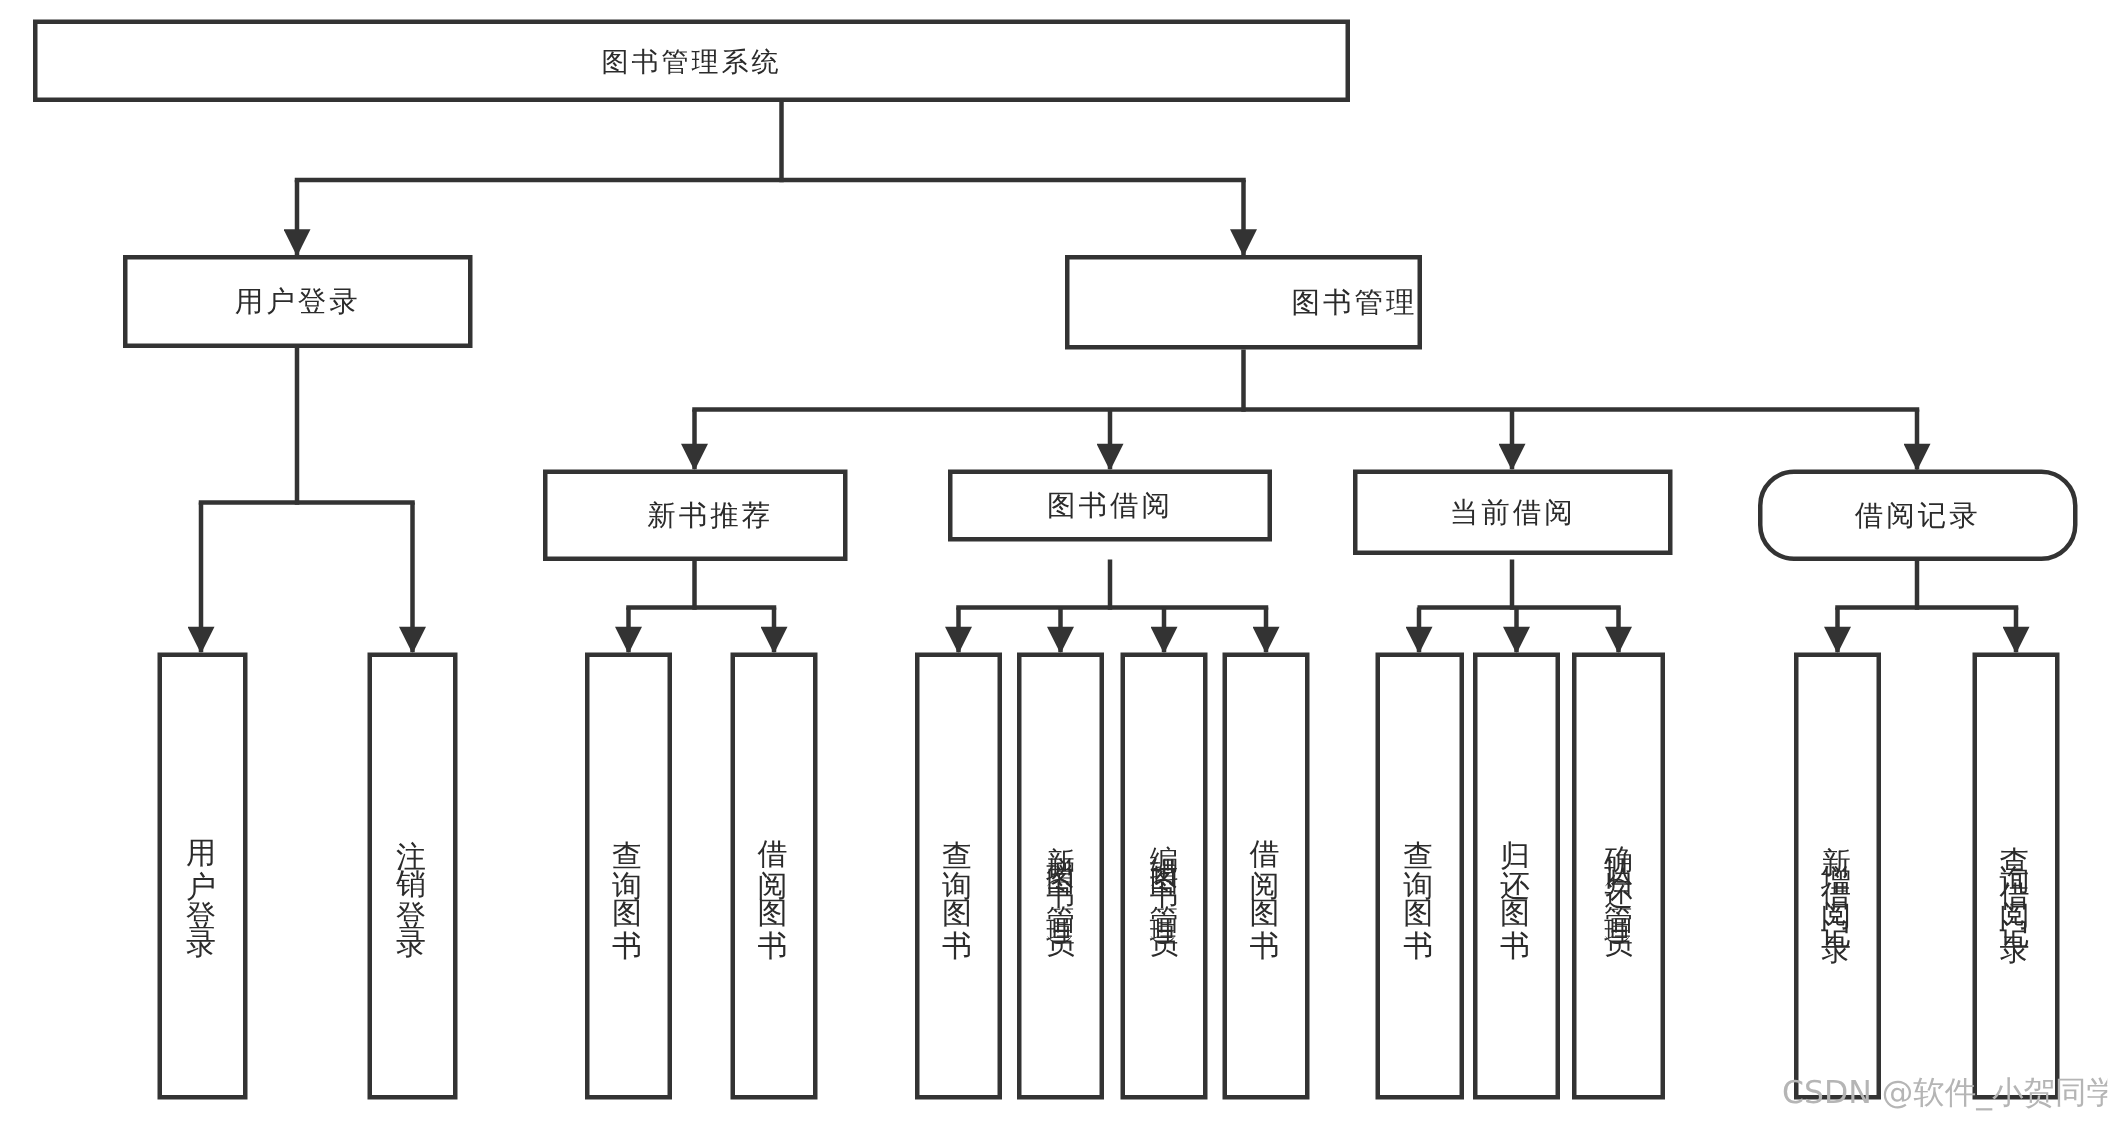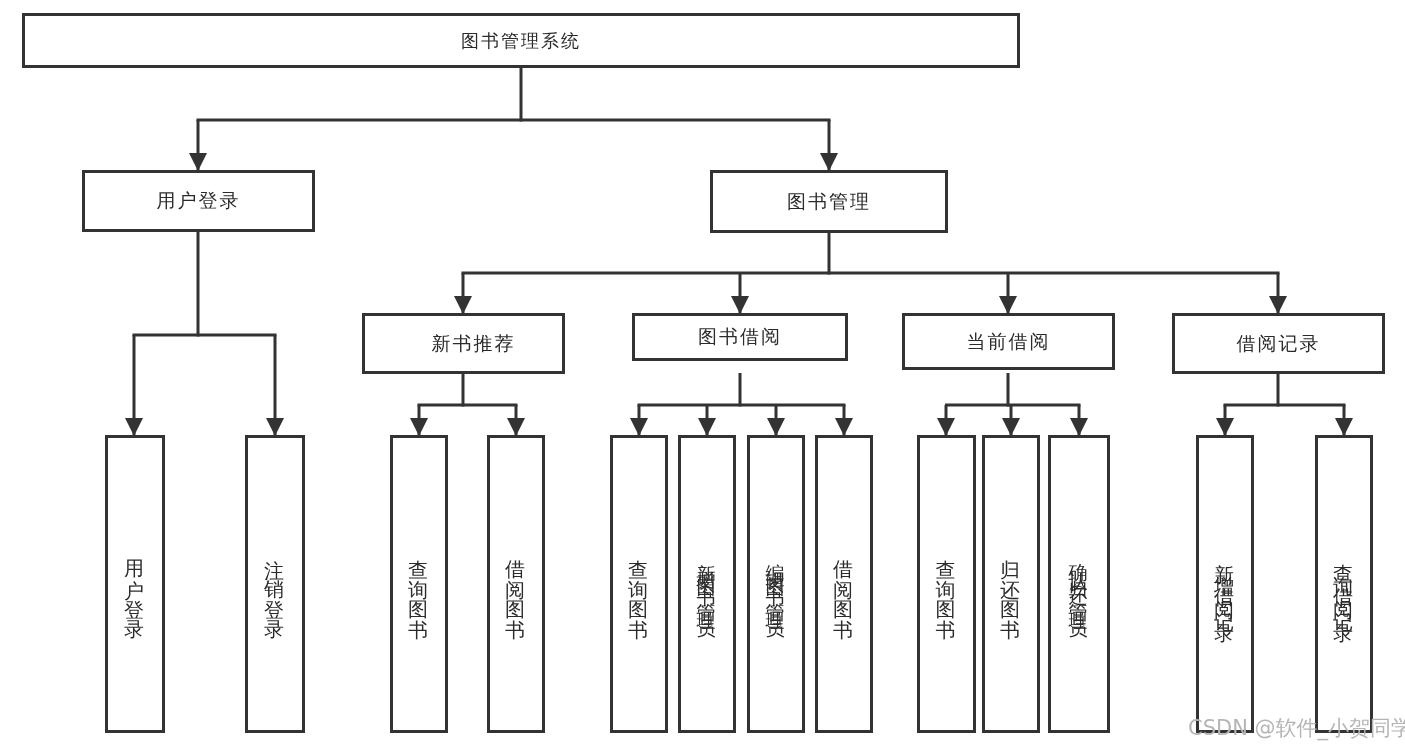--- a/index.html
+++ b/index.html
@@ -112,41 +112,41 @@
       <line x1="1011" y1="405" x2="1011" y2="435" marker-end="url(#arrow)"></line>
       <line x1="1079" y1="405" x2="1079" y2="435" marker-end="url(#arrow)"></line>
 
       <path d="M1278,373 L1278,406.5"></path>
       <path d="M1223.5,405 L1345.5,405"></path>
       <line x1="1225" y1="405" x2="1225" y2="435" marker-end="url(#arrow)"></line>
       <line x1="1344" y1="405" x2="1344" y2="435" marker-end="url(#arrow)"></line>
     </g>
   </svg>
 
-  <div class="box root-box" style="left:22px; top:13px; width:998px; height:55px;">
+  <div class="box root-box" style="left:22px; top:13px; width:878px; height:55px;">
     <span class="lbl">图书管理系统</span>
   </div>
 
   <div class="box" style="left:82px; top:170px; width:233px; height:62px;">
     <span class="lbl">用户登录</span>
   </div>
-  <div class="box" style="left:710px; top:170px; width:238px; height:63px;">
+  <div class="box" style="left:710px; top:170px; width:238px; height:63px;justify-content:flex-end;">
     <span class="lbl">图书管理</span>
   </div>
 
   <div class="box" style="left:362px; top:313px; width:203px; height:61px;padding-left:20px;">
     <span class="lbl">新书推荐</span>
   </div>
   <div class="box" style="left:632px; top:313px; width:216px; height:48px;">
     <span class="lbl">图书借阅</span>
   </div>
   <div class="box" style="left:902px; top:313px; width:213px; height:57px;">
     <span class="lbl">当前借阅</span>
   </div>
-  <div class="box" style="left:1172px; top:313px; width:213px; height:61px;">
+  <div class="box" style="left:1172px; top:313px; width:213px; height:61px;border-radius:24px;">
     <span class="lbl">借阅记录</span>
   </div>
 
   <div class="leaf v4" style="left:105px; width:60px;">
     <span class="vlbl">用户登录</span>
   </div>
   <div class="leaf v4" style="left:245px; width:60px;">
     <span class="vlbl">注销登录</span>
   </div>
 

